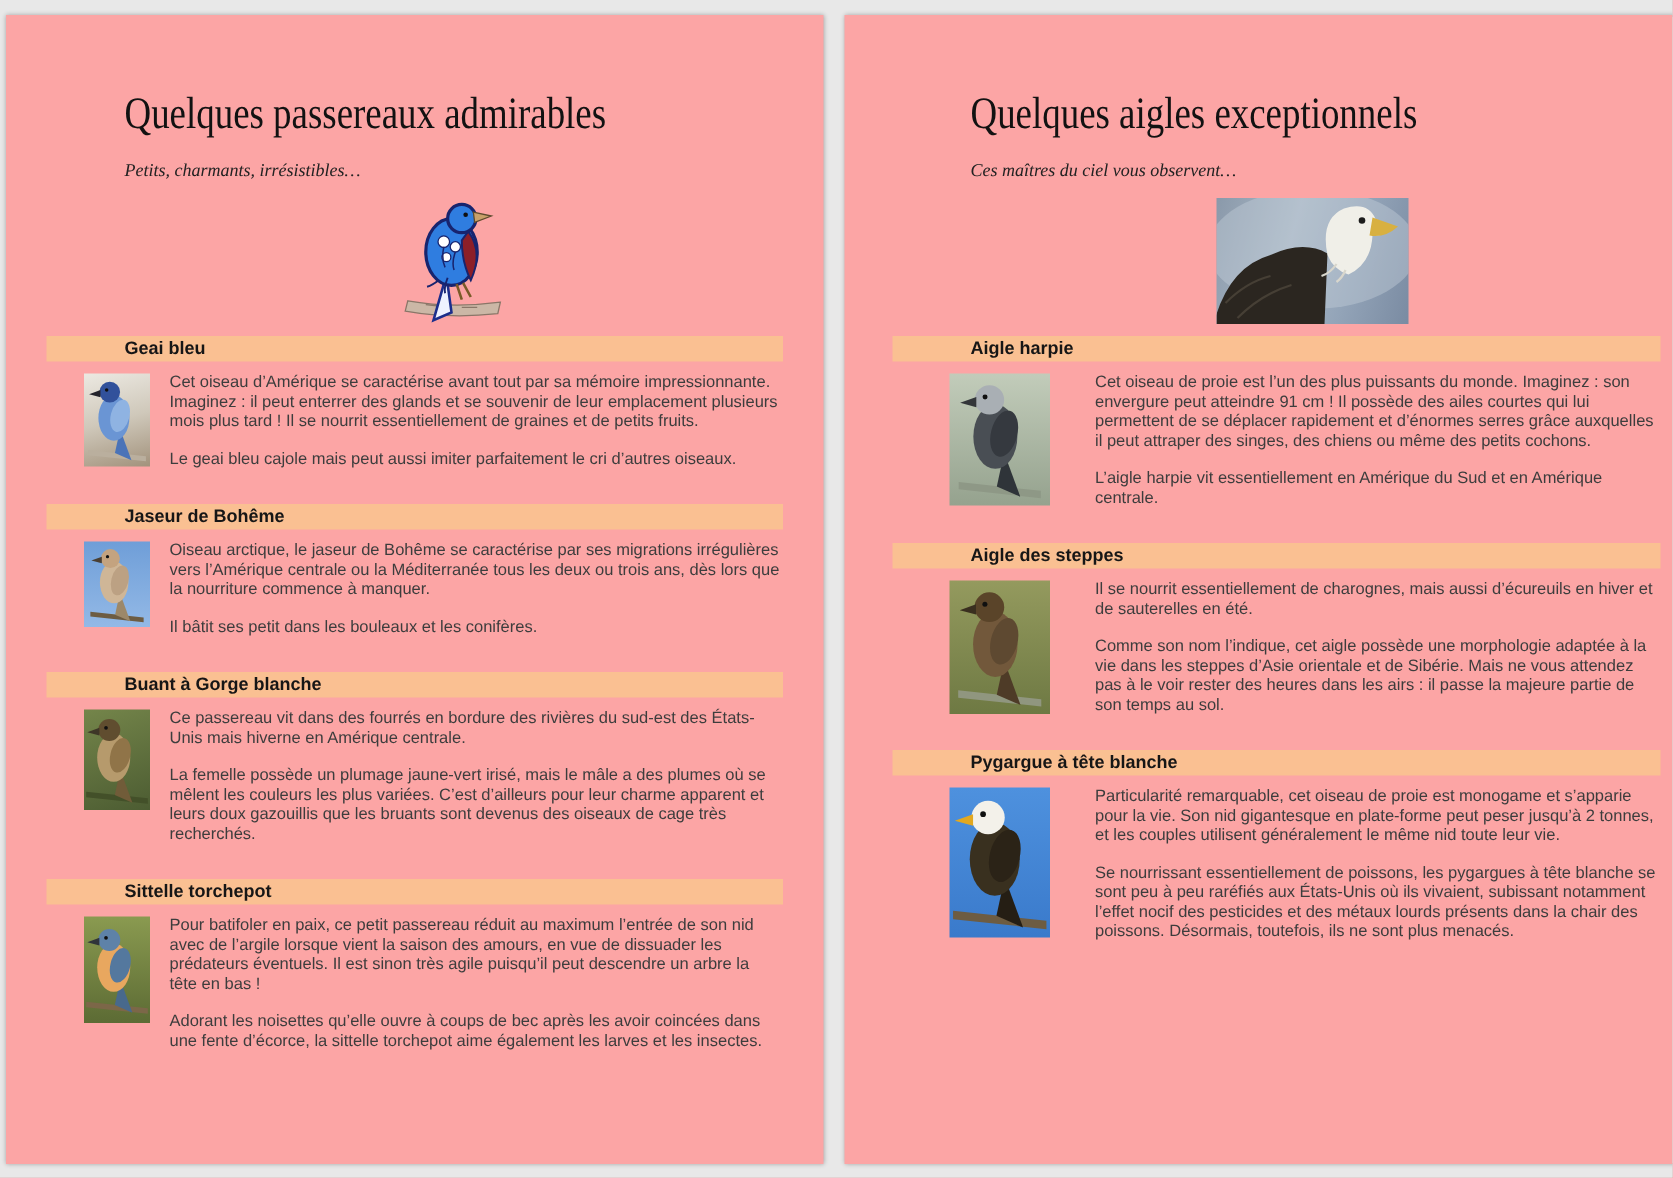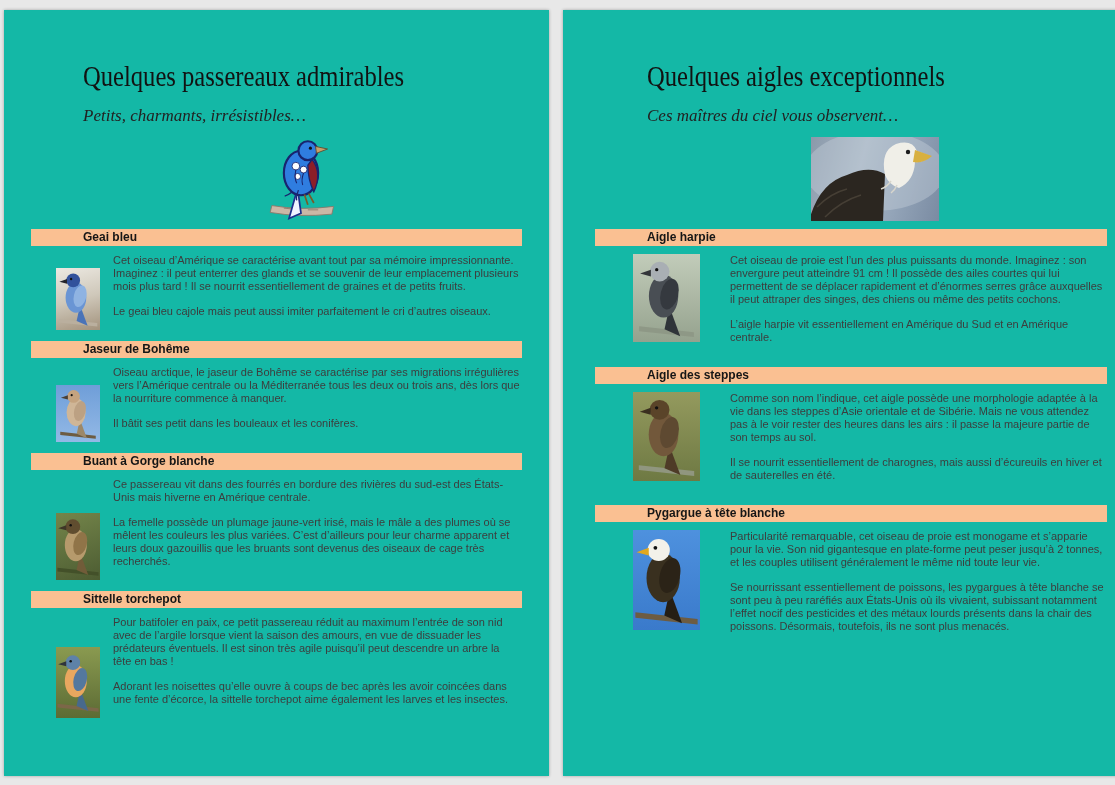--- a/index.html
+++ b/index.html
@@ -1,36 +1,36 @@
 <!DOCTYPE html>
 <html lang="fr"><head>
 <meta charset="utf-8">
 <style>
   html,body{margin:0;padding:0;background:#d9d9d9;font-family:"Liberation Sans",sans-serif;}
   .canvas{position:relative;width:1115px;height:785px;background:#e8e8e8;overflow:hidden;}
-  .page{position:absolute;top:10px;height:766px;background:#14b8a6;
+  .page{position:absolute;top:10px;height:766px;background:#fca5a5;
         box-shadow:0 0 3px rgba(0,0,0,.30);box-sizing:border-box;}
   .page-left{left:4px;width:545px;padding:0 27px;}
   .page-right{left:563px;width:576px;padding:0 32px;}
 
   .title{font-family:"Liberation Serif",serif;font-weight:400;font-size:30px;color:#121212;
          margin:50px 0 0 52px;line-height:1.05;display:inline-block;
          transform:scaleX(.82);transform-origin:left center;white-space:nowrap;}
-  .subtitle{font-family:"Liberation Serif",serif;font-style:italic;font-size:17px;color:#222;
+  .subtitle{font-family:"Liberation Serif",serif;font-style:italic;font-size:12px;color:#222;
             margin:14px 0 0 52px;}
   .hero{height:84px;margin:11px 0 8px;display:flex;justify-content:center;}
   .hero-inner{position:relative;left:24px;height:84px;}
   .hero-photo{width:128px;height:84px;overflow:hidden;
      background:linear-gradient(105deg,#8a99aa 0%,#aab8c6 38%,#93a4b8 68%,#7a8ba2 100%);}
 
   .section{margin-bottom:11px;}
   .bar{height:17px;line-height:17px;background:#fac092;padding-left:52px;
        font-size:12px;font-weight:bold;color:#161616;margin-bottom:8px;}
   .sec-body{display:flex;align-items:flex-start;}
-  .page-left  .sec-body{padding-left:25px;gap:13px;align-items:flex-end;}
+  .page-left  .sec-body{padding-left:25px;gap:13px;}
   .page-right .sec-body{padding-left:38px;gap:30px;}
   .page-left  .photo{width:44px;flex:none;}
   .page-right .photo{width:67px;flex:none;}
   .paras{flex:1;min-width:0;padding-right:2px;}
   .paras p{margin:0 0 12px;font-size:11px;line-height:13px;color:#3d3d3d;}
 
   .photo svg{display:block;}
   .photo .bb{fill:var(--bb)} .photo .bh{fill:var(--bh)} .photo .bw{fill:var(--bw)}
   .photo .bt{fill:var(--bt)} .photo .bk{fill:var(--bk)} .photo .pr{fill:var(--pr)}
   .photo .be{fill:#101010}
@@ -207,22 +207,22 @@
                 <path class="pr" d="M2 74 L58 80 L58 85 L2 79 Z"></path>
                 <path class="bt" d="M33 54 L44 84 L28 77 Z"></path>
                 <ellipse class="bb" cx="27" cy="43" rx="15" ry="22"></ellipse>
                 <ellipse class="bw" cx="33" cy="41" rx="9" ry="16" transform="rotate(14 33 41)"></ellipse>
                 <circle class="bh" cx="23" cy="18" r="10"></circle>
                 <polygon class="bk" points="14,16 3,20 14,23"></polygon>
                 <circle class="be" cx="20" cy="16" r="1.7"></circle>
               </svg>
             </div>
             <div class="paras">
+              <p>Il se nourrit essentiellement de charognes, mais aussi d’écureuils en hiver et de sauterelles en été.</p>
               <p>Comme son nom l’indique, cet aigle possède une morphologie adaptée à la vie dans les steppes d’Asie orientale et de Sibérie. Mais ne vous attendez pas à le voir rester des heures dans les airs : il passe la majeure partie de son temps au sol.</p>
-              <p>Il se nourrit essentiellement de charognes, mais aussi d’écureuils en hiver et de sauterelles en été.</p>
             </div>
           </div>
         </div>
         <div class="section">
           <div class="bar"><span>Pygargue à tête blanche</span></div>
           <div class="sec-body">
             <div class="photo bald-eagle-perched-photo">
               <svg viewBox="0 0 60 90" width="100%" height="100%" preserveAspectRatio="xMidYMid meet" aria-hidden="true">
                 <path class="pr" d="M2 74 L58 80 L58 85 L2 79 Z"></path>
                 <path class="bt" d="M33 54 L44 84 L28 77 Z"></path>

